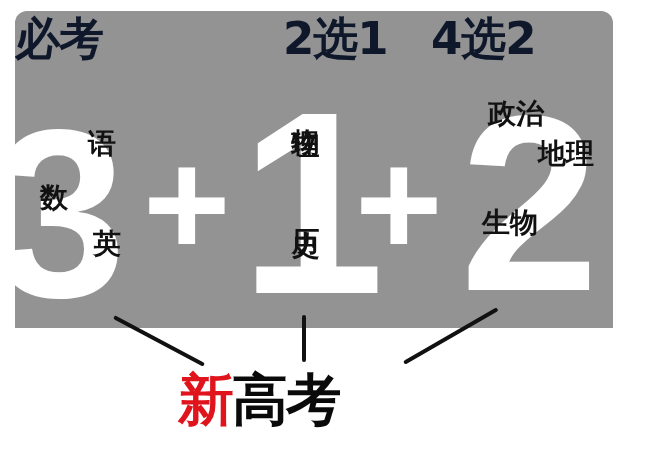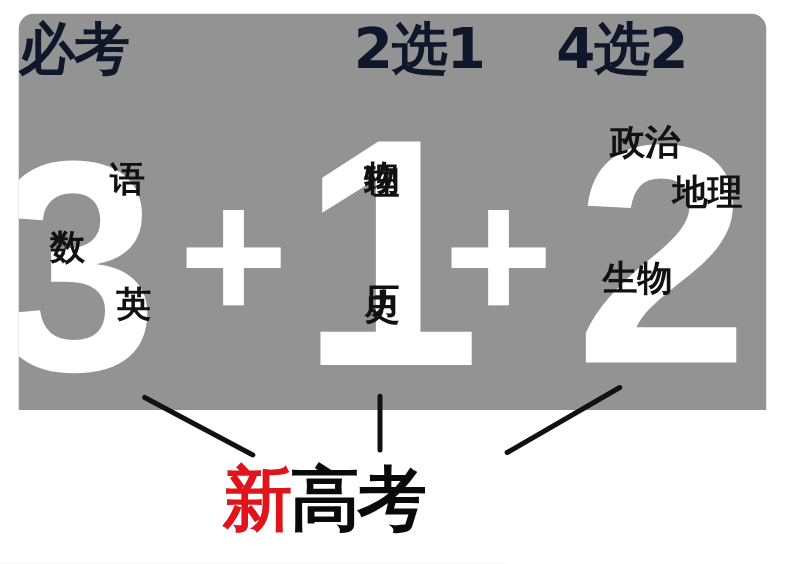--- a/index.html
+++ b/index.html
@@ -19,21 +19,21 @@
              line-height: 80px; white-space: nowrap; letter-spacing: -2px; height: 78px; overflow: hidden; }
     .title .red { color: #e0141c; }
     .title .blk { color: #0a0a0a; }
   </style>
 </head>
 <body>
 
 <div class="panel">
   <div class="hdr" style="left:0px;">必考</div>
   <div class="hdr" style="left:235px;margin-left:33px;">2选1</div>
-  <div class="hdr" style="left:430px;">4选2</div>
+  <div class="hdr" style="left:416px;">4选2</div>
 
   <div class="big" style="left:-22px; top:82px; font-size:240px;">3</div>
   <div class="big" style="left:128px; top:118px; font-size:150px;">+</div>
   <div class="big" style="left:225px; top:62px; font-size:260px;">1</div>
   <div class="big" style="left:340px; top:118px; font-size:150px;">+</div>
   <div class="big" style="left:445px; top:68px; font-size:250px;">2</div>
 
   <div class="subj" style="left:73px; top:118px;">语</div>
   <div class="subj" style="left:25px; top:172px;">数</div>
   <div class="subj" style="left:78px; top:218px;">英</div>

